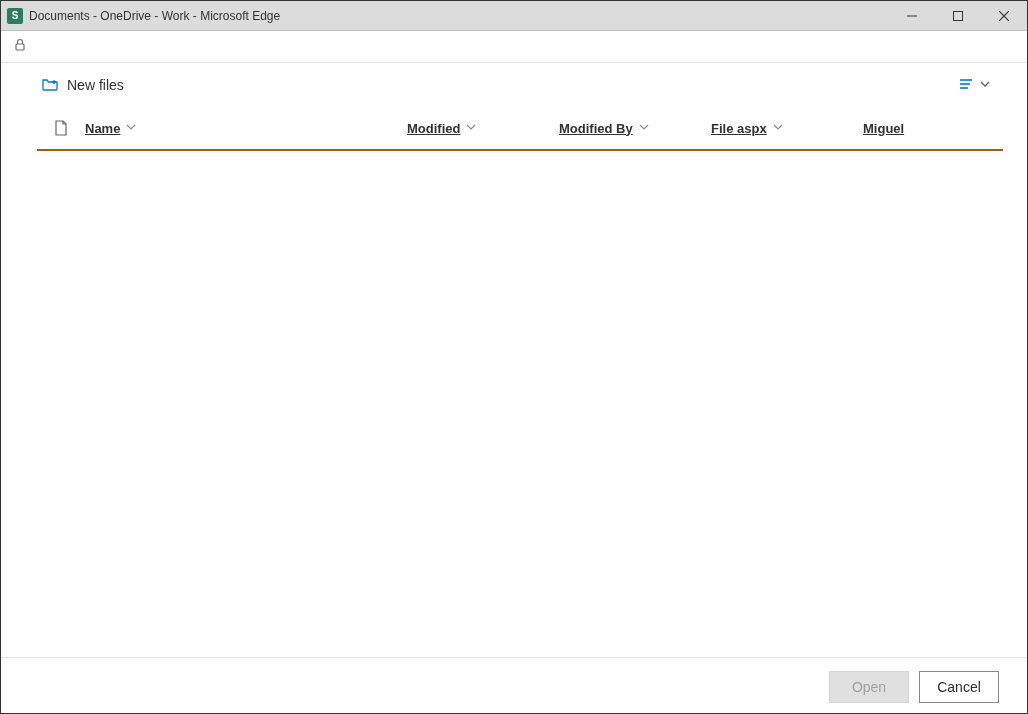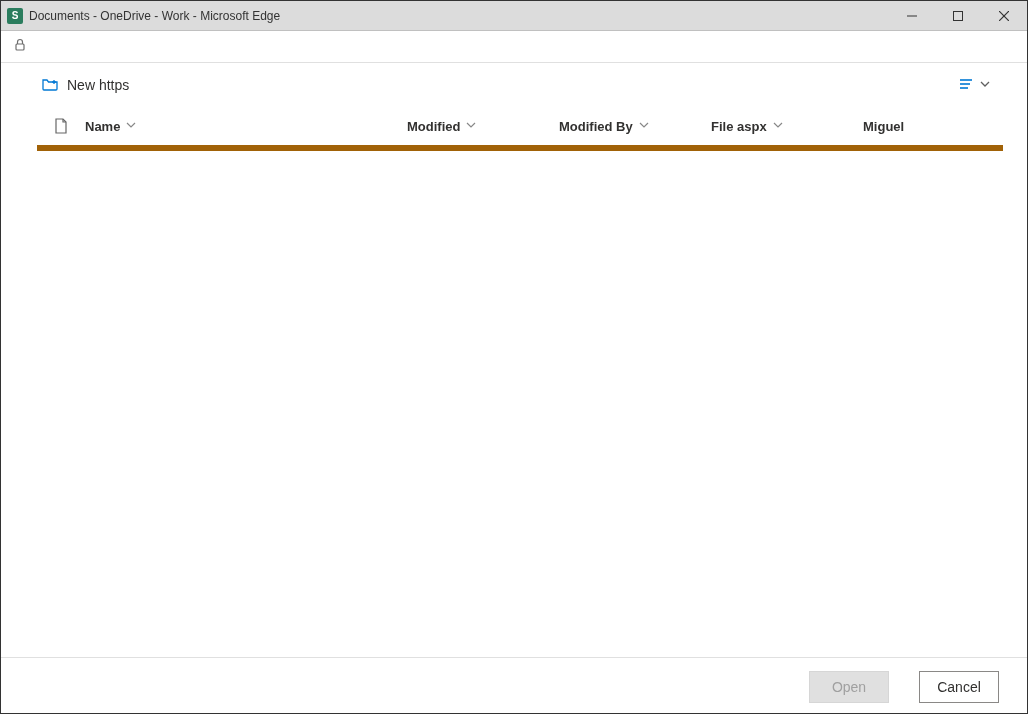--- a/index.html
+++ b/index.html
@@ -133,21 +133,22 @@
       display: grid;
       grid-template-columns: 48px 1fr 152px 152px 152px 140px;
       align-items: center;
       height: 44px;
       border-bottom: 1px solid #ededed;
     }
     .table-header {
       font-size: 13px;
       color: #323130;
       font-weight: 600;
-      border-bottom: 6px solid #a16207;
+      border-bottom: 2px solid #a16207;
+      text-decoration: underline;
     }
     .col-header {
       display: flex;
       align-items: center;
       gap: 6px;
     }
     .col-header .chev {
       font-size: 10px;
       color: #888;
     }
@@ -182,21 +183,20 @@
     .btn {
       min-width: 80px;
       height: 32px;
       padding: 0 16px;
       border: 1px solid #8a8886;
       background: #fff;
       font-size: 14px;
       font-family: inherit;
       color: #323130;
       cursor: pointer;
-      margin-left: 20px;
     }
     .btn.disabled {
       border-color: #d6d6d6;
       background: #e0e0e0;
       color: #a0a0a0;
       cursor: default;
     }
   </style>
 </head>
 <body>
@@ -237,21 +237,21 @@
 
   <div class="toolbar">
     <div class="newfolder">
       <span class="folder-icon">
         <svg width="18" height="18" viewBox="0 0 18 18">
             <path d="M2 5 h4 l1.5 2 H16 v7 a1 1 0 0 1 -1 1 H3 a1 1 0 0 1 -1 -1 Z" fill="none" stroke="#0078d4" stroke-width="1.3"></path>
             <line x1="13" y1="5" x2="13" y2="9" stroke="#0078d4" stroke-width="1.3"></line>
             <line x1="11" y1="7" x2="15" y2="7" stroke="#0078d4" stroke-width="1.3"></line>
           </svg>
       </span>
-      <span>New https</span>
+      <span>New files</span>
     </div>
     <div class="right">
       <span class="view-icon">
         <svg width="18" height="18" viewBox="0 0 18 18">
           <line x1="3" y1="5" x2="15" y2="5" stroke="#0078d4" stroke-width="1.6"></line>
           <line x1="3" y1="9" x2="13" y2="9" stroke="#0078d4" stroke-width="1.6"></line>
           <line x1="3" y1="13" x2="11" y2="13" stroke="#0078d4" stroke-width="1.6"></line>
         </svg>
       </span>
       <span class="chev">

